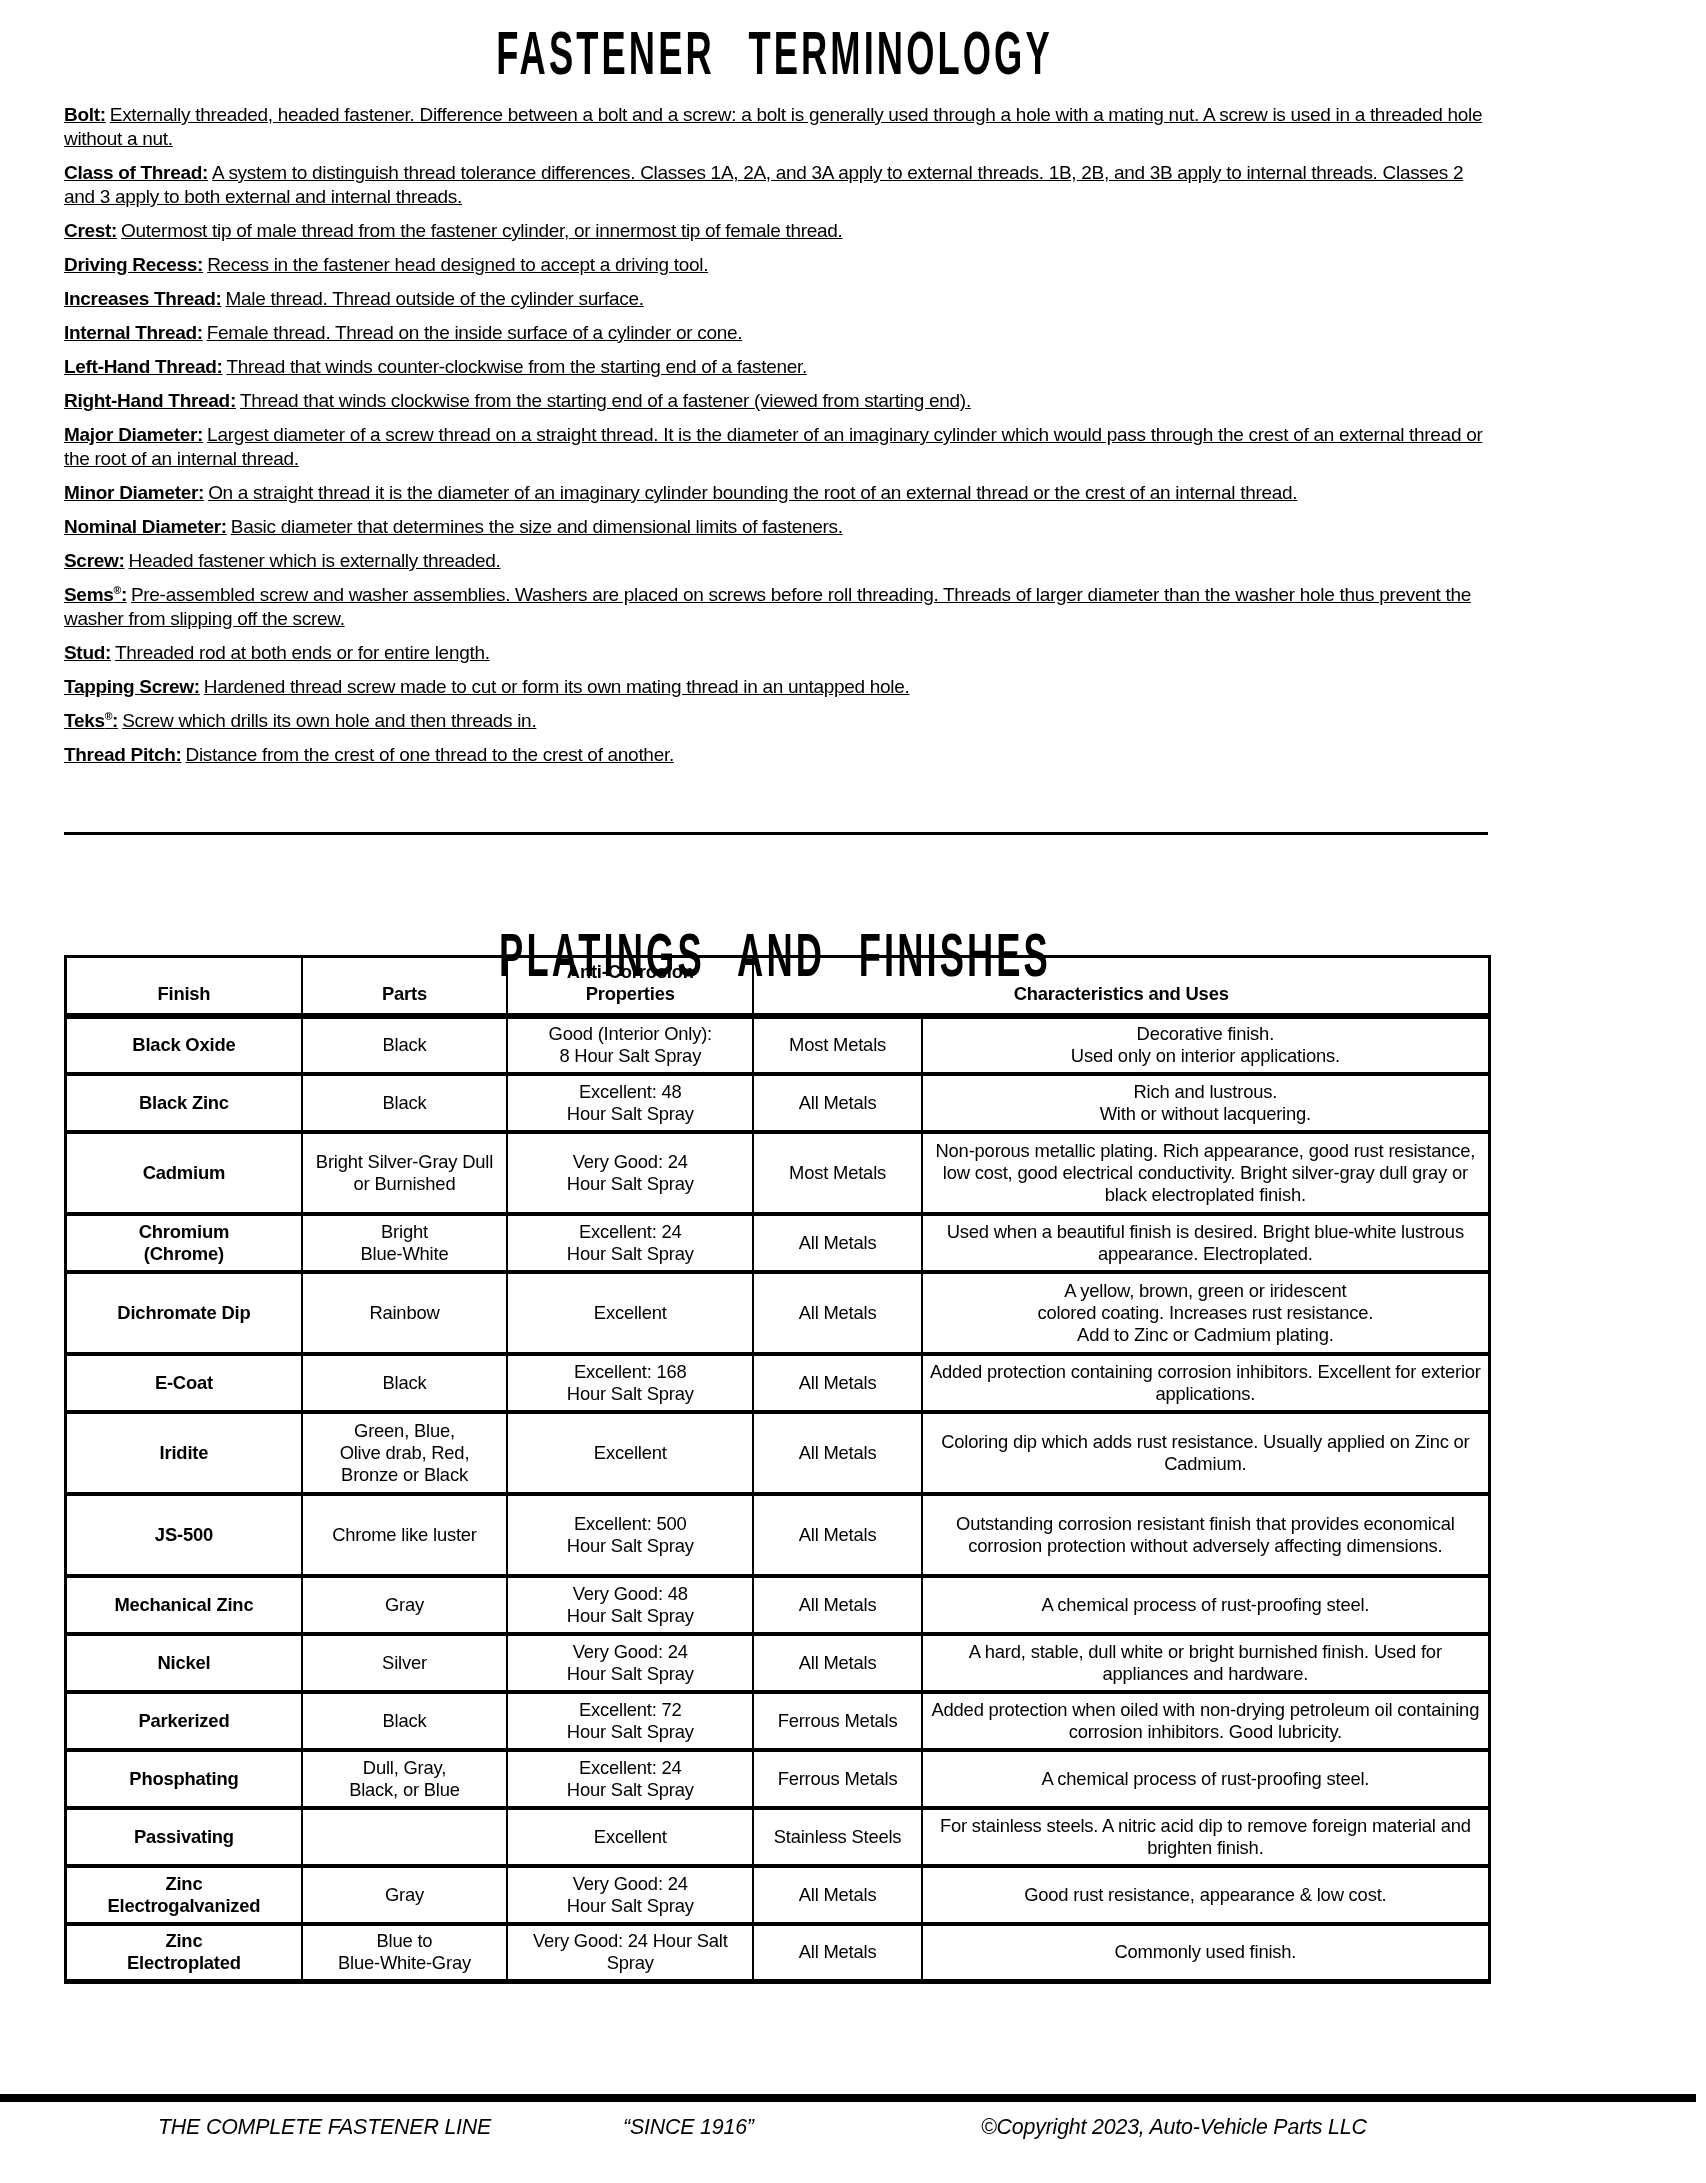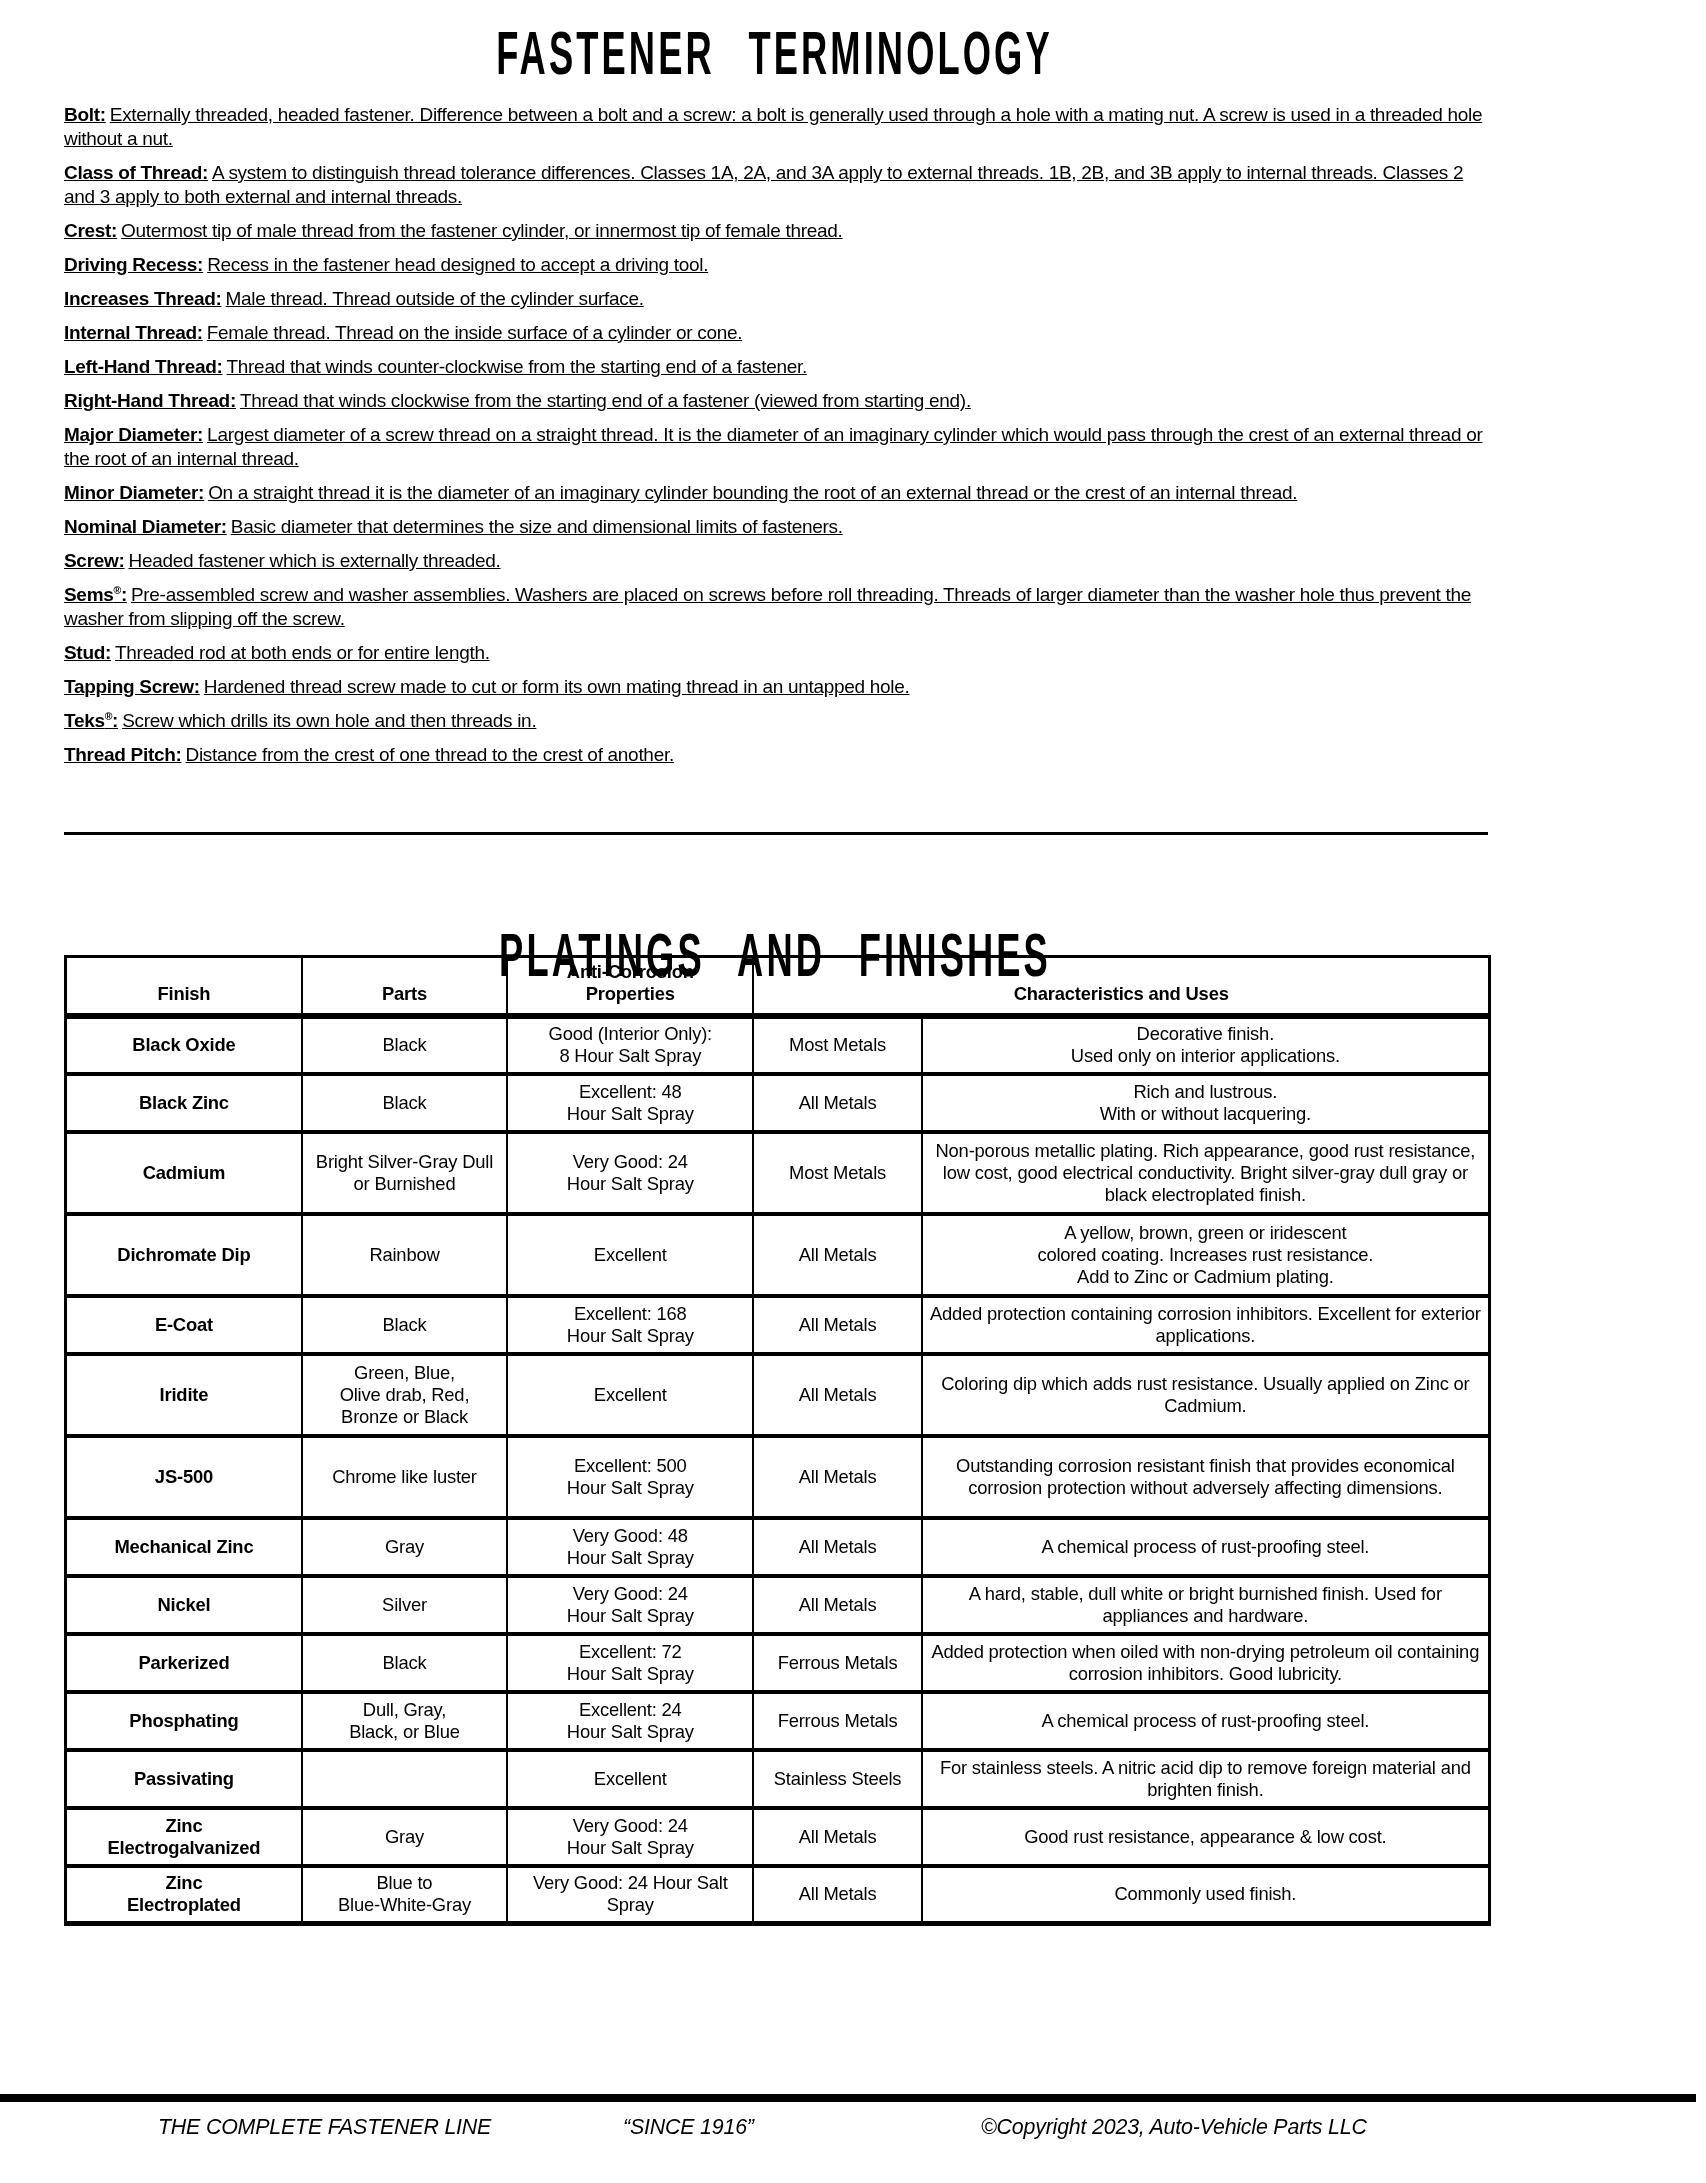--- a/index.html
+++ b/index.html
@@ -204,20 +204,30 @@
       </tr>
       <tr class="tall">
         <td class="finish">Cadmium</td>
         <td>Bright Silver-Gray Dull
 or Burnished</td>
         <td>Very Good: 24
 Hour Salt Spray</td>
         <td>Most Metals</td>
         <td>Non-porous metallic plating. Rich appearance, good rust resistance, low cost, good electrical conductivity. Bright silver-gray dull gray or black electroplated finish.</td>
       </tr>
+      <tr>
+        <td class="finish">Chromium
+(Chrome)</td>
+        <td>Bright
+Blue-White</td>
+        <td>Excellent: 24
+Hour Salt Spray</td>
+        <td>All Metals</td>
+        <td>Used when a beautiful finish is desired. Bright blue-white lustrous appearance. Electroplated.</td>
+      </tr>
       <tr class="tall">
         <td class="finish">Dichromate Dip</td>
         <td>Rainbow</td>
         <td>Excellent</td>
         <td>All Metals</td>
         <td>A yellow, brown, green or iridescent
 colored coating. Increases rust resistance.
 Add to Zinc or Cadmium plating.</td>
       </tr>
       <tr>

